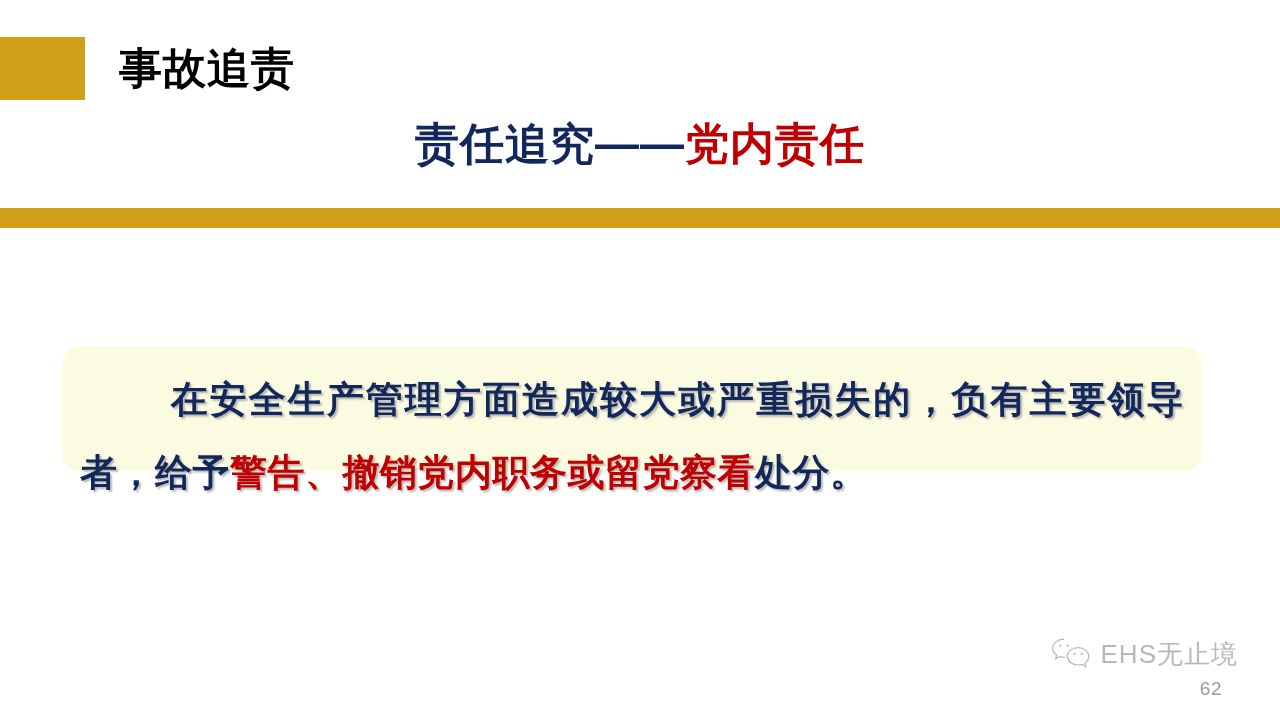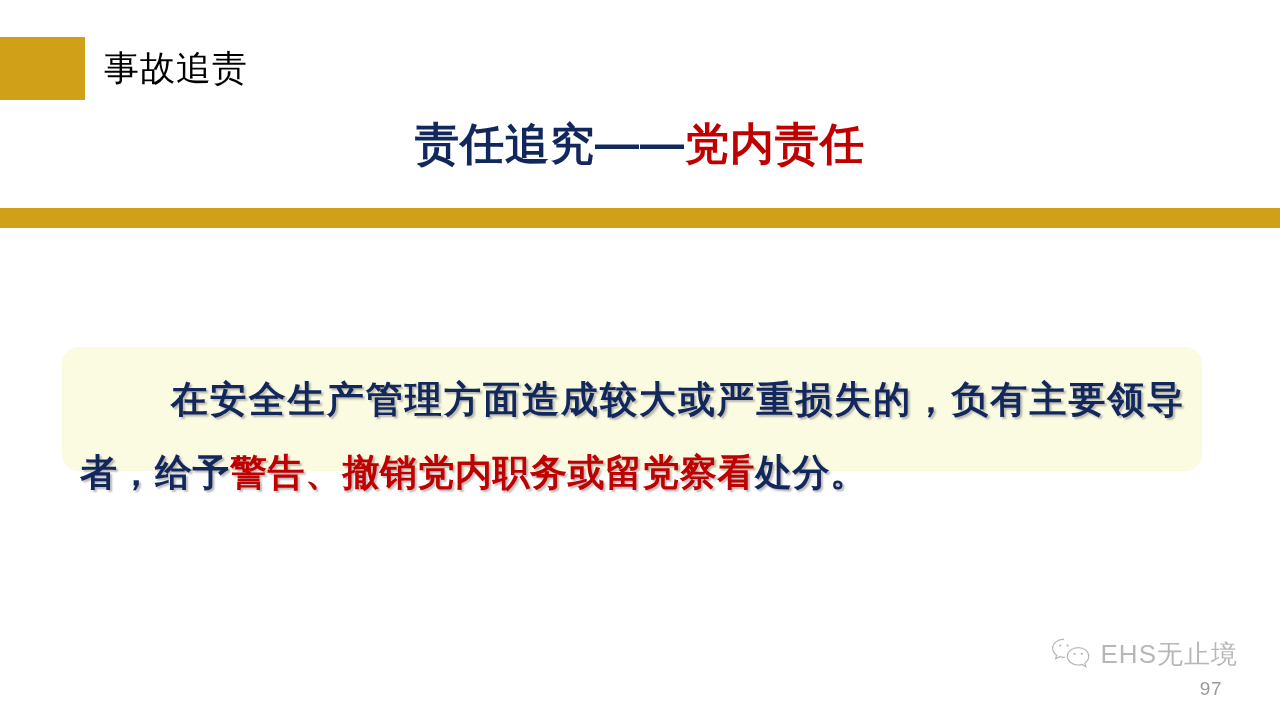--- a/index.html
+++ b/index.html
@@ -25,26 +25,26 @@
     position: absolute;
     left: 0;
     top: 37px;
     width: 85px;
     height: 63px;
     background: #d0a019;
   }
 
   .header-kicker {
     position: absolute;
-    left: 104px;
+    left: 119px;
     top: 42px;
-    font-size: 35px;
+    font-size: 43px;
     line-height: 52px;
     color: #000000;
-    font-weight: 400;
+    font-weight: 700;
     letter-spacing: 1px;
     white-space: nowrap;
   }
 
   
   .slide-title {
     position: absolute;
     left: 0;
     top: 108px;
     width: 1280px;
@@ -155,15 +155,15 @@
         <circle cx="11.2" cy="9.6" r="1.15" fill="#8c8c8c" stroke="none"></circle>
         <circle cx="18.6" cy="9.6" r="1.15" fill="#8c8c8c" stroke="none"></circle>
         <path d="M29.2 11.6c-6 0-10.9 3.9-10.9 8.7 0 4.8 4.9 8.7 10.9 8.7 1.3 0 2.6-.2 3.8-.55l3.9 2.1-1.05-3.4c2.4-1.6 3.9-4 3.9-6.85 0-4.8-4.6-8.7-10.55-8.7z"></path>
         <circle cx="25.6" cy="17.8" r="1.15" fill="#8c8c8c" stroke="none"></circle>
         <circle cx="32.8" cy="17.8" r="1.15" fill="#8c8c8c" stroke="none"></circle>
       </svg>
     </span>
     <span class="watermark-text">EHS无止境</span>
   </div>
 
-  <div class="page-number">97</div>
+  <div class="page-number">62</div>
 
 </div>
 
 </body></html>

